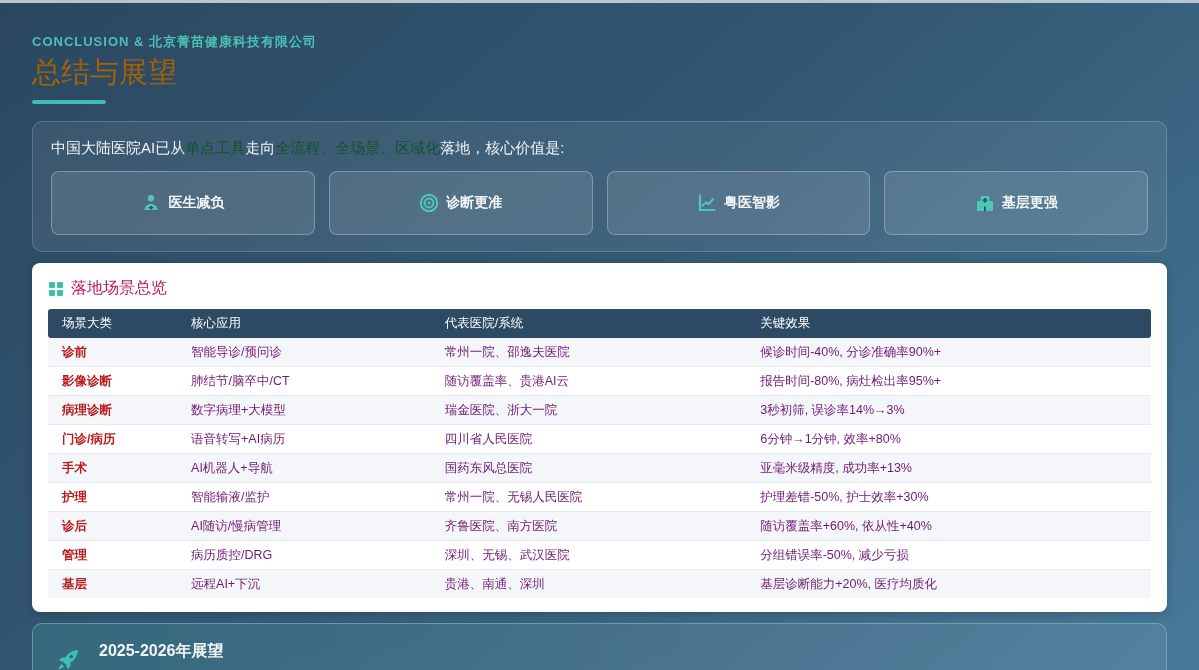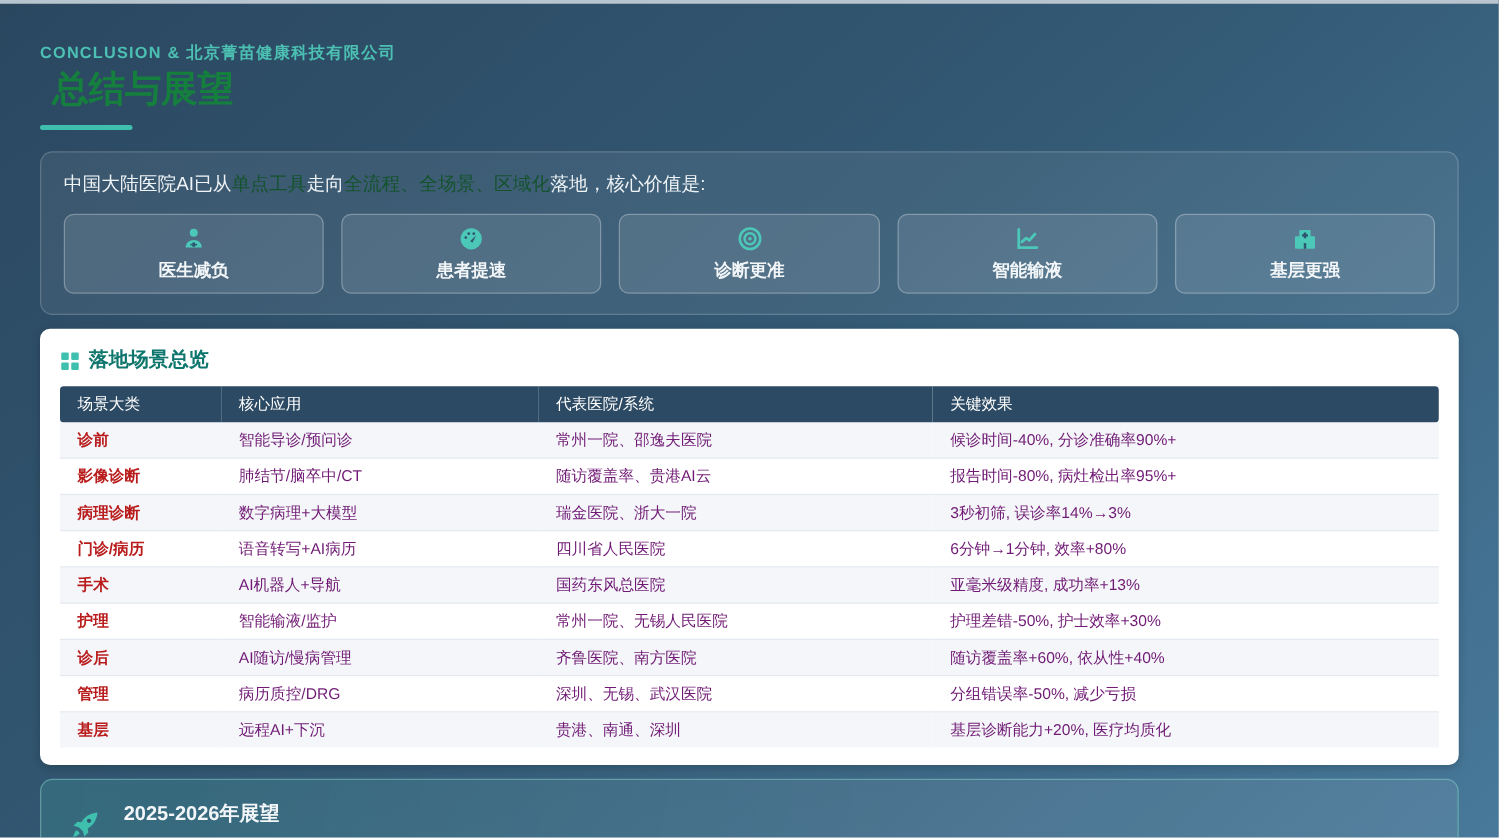--- a/index.html
+++ b/index.html
@@ -5,49 +5,49 @@
   html,body{margin:0;padding:0;}
   body{
     width:1199px;height:670px;overflow:hidden;
     font-family:"Liberation Sans","DejaVu Sans",sans-serif;
     background:linear-gradient(140deg,#2b4760 0%,#335974 48%,#48799a 100%);
     position:relative;
   }
   .top-strip{height:3px;width:100%;background:#b9c5ce;}
   .page{padding:30px 32px 0;}
   .eyebrow{color:#4cc0b2;font-size:13px;font-weight:bold;letter-spacing:1px;}
-  .page-title{color:#15803d;font-size:29px;font-weight:bold;margin-top:5px;line-height:32px;margin-left:10px;}
+  .page-title{color:#a16207;font-size:29px;font-weight:normal;margin-top:5px;line-height:32px;}
   .title-underline{width:74px;height:4px;background:#3fbfae;border-radius:2px;margin-top:12px;}
 
   
   .value-panel{
     margin-top:17px;background:rgba(255,255,255,0.07);
     border:1px solid rgba(255,255,255,0.18);border-radius:10px;
     padding:14px 18px 16px;
   }
   .intro{color:#eef3f6;font-size:15px;line-height:20px;margin:2px 0 13px;}
   .intro .hl{color:#14532d;}
   .btn-row{display:flex;gap:14px;}
   .value-btn{
     flex:1;height:62px;border-radius:8px;
     background:rgba(255,255,255,0.10);
     border:1px solid rgba(255,255,255,0.28);
-    display:flex;flex-direction:column;align-items:center;justify-content:center;gap:7px;
+    display:flex;flex-direction:row;align-items:center;justify-content:center;gap:7px;
     cursor:pointer;
   }
   .value-btn .ic{height:20px;display:flex;align-items:center;}
   .value-btn .lbl{color:#f2f6f8;font-size:14px;font-weight:bold;}
 
   
   .table-card{
     margin-top:11px;background:#ffffff;border-radius:8px;
     padding:13px 16px 14px;box-shadow:0 2px 8px rgba(0,0,0,0.18);
   }
   .table-title{display:flex;align-items:center;gap:7px;margin:2px 0 10px;}
-  .table-title .t{color:#0f766e;font-size:16px;font-weight:bold;}
+  .table-title .t{color:#be185d;font-size:16px;font-weight:normal;}
   table{width:100%;border-collapse:collapse;table-layout:fixed;}
   th{
     background:#2c4a63;color:#ffffff;font-size:12.5px;font-weight:normal;
     text-align:left;padding:6px 14px;height:12px;
   }
   th:first-child{border-radius:3px 0 0 3px;}
   th:last-child{border-radius:0 3px 3px 0;}
   col.c1{width:11.7%;} col.c2{width:23%;} col.c3{width:28.6%;} col.c4{width:36.7%;}
   td{
     font-size:12.5px;color:#701a75;padding:7px 14px;line-height:14px;
@@ -92,52 +92,40 @@
           <svg width="20" height="20" viewBox="0 0 20 20">
               <circle cx="10" cy="5.2" r="3.2" fill="#4cc8b8"></circle>
               <path d="M3.5 17c0-3.6 2.9-6 6.5-6s6.5 2.4 6.5 6z" fill="#4cc8b8"></path>
               <rect x="8.9" y="13" width="2.2" height="3.4" fill="#2f566f"></rect>
               <rect x="7.3" y="14.1" width="5.4" height="1.2" fill="#2f566f"></rect>
             </svg>
         </span>
         <span class="lbl">医生减负</span>
       </div>
 
-      <div class="value-btn">
-        <span class="ic">
-          <svg width="20" height="20" viewBox="0 0 20 20">
-              <circle cx="10" cy="10" r="8.5" fill="#4cc8b8"></circle>
-              <circle cx="5.6" cy="9" r="1.1" fill="#2f566f"></circle>
-              <circle cx="8" cy="5.9" r="1.1" fill="#2f566f"></circle>
-              <circle cx="12" cy="5.9" r="1.1" fill="#2f566f"></circle>
-              <path d="M9.2 11.8 L14 7.4 L10.9 13.2 Z" fill="#2f566f"></path>
-            </svg>
-        </span>
-        <span class="lbl">患者提速</span>
-      </div>
 
       <div class="value-btn">
         <span class="ic">
           <svg width="20" height="20" viewBox="0 0 20 20">
               <circle cx="10" cy="10" r="8.2" fill="none" stroke="#4cc8b8" stroke-width="2"></circle>
               <circle cx="10" cy="10" r="4.4" fill="none" stroke="#4cc8b8" stroke-width="2"></circle>
               <circle cx="10" cy="10" r="1.4" fill="#4cc8b8"></circle>
             </svg>
         </span>
         <span class="lbl">诊断更准</span>
       </div>
 
       <div class="value-btn">
         <span class="ic">
           <svg width="20" height="20" viewBox="0 0 20 20">
               <path d="M3 2.5 V17 H17.5" fill="none" stroke="#4cc8b8" stroke-width="2.2" stroke-linecap="round"></path>
               <path d="M5.5 12.5 L9 9.5 L11.5 11.2 L16 6.2" fill="none" stroke="#4cc8b8" stroke-width="2.2" stroke-linecap="round" stroke-linejoin="round"></path>
             </svg>
         </span>
-        <span class="lbl">智能输液</span>
+        <span class="lbl">粤医智影</span>
       </div>
 
       <div class="value-btn">
         <span class="ic">
           <svg width="20" height="20" viewBox="0 0 20 20">
               <rect x="2" y="8" width="4.5" height="10" rx="0.8" fill="#4cc8b8"></rect>
               <rect x="13.5" y="8" width="4.5" height="10" rx="0.8" fill="#4cc8b8"></rect>
               <rect x="5.5" y="3" width="9" height="15" rx="1" fill="#4cc8b8"></rect>
               <rect x="9" y="5" width="2" height="4.6" fill="#2f566f"></rect>
               <rect x="7.7" y="6.3" width="4.6" height="2" fill="#2f566f"></rect>

